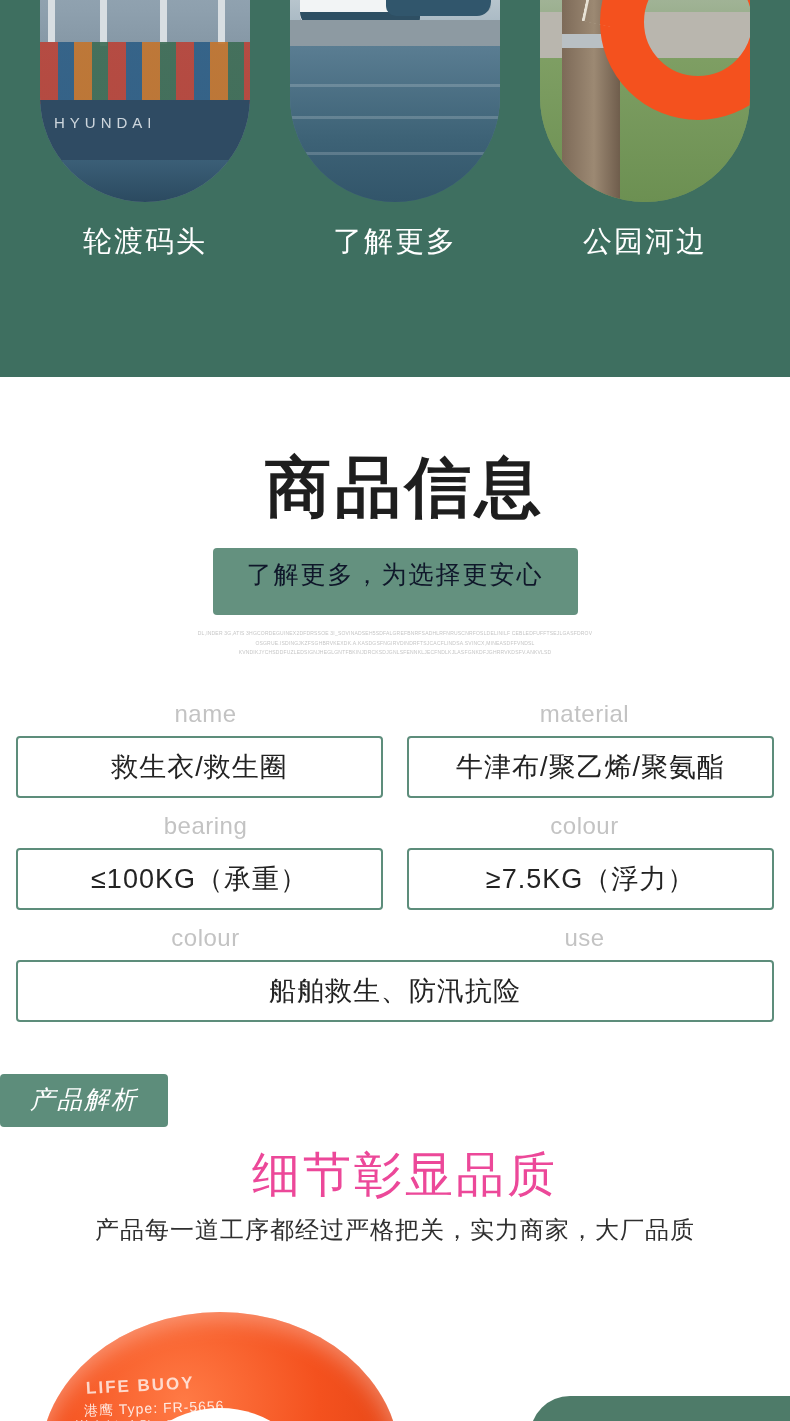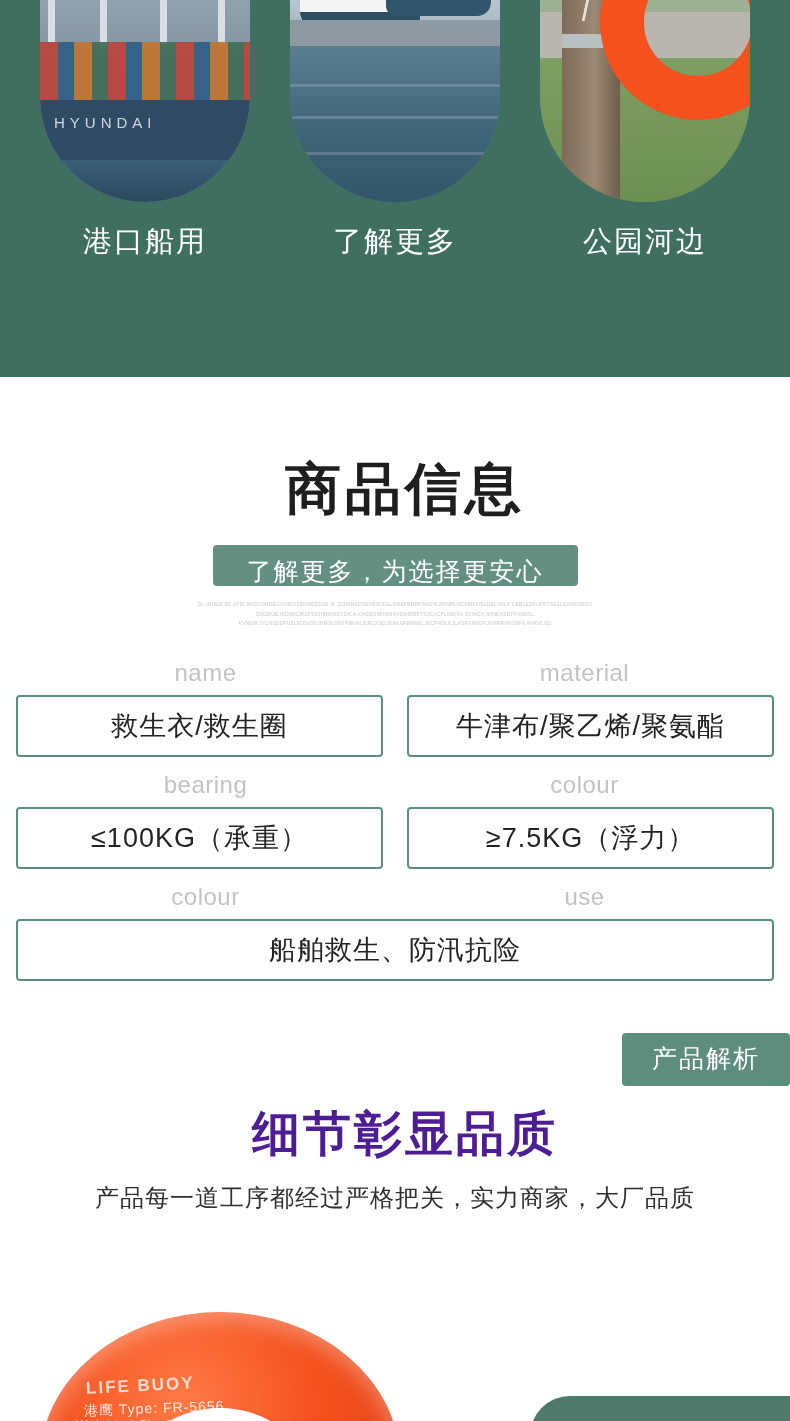--- a/index.html
+++ b/index.html
@@ -154,55 +154,55 @@
     border-radius:60px 0 0 0;
     transform:rotate(12deg);
   }
 
   
   .info-section {
     padding-top: 66px;
     text-align: center;
   }
   .info-title {
-    font-size: 56px;
+    font-size: 66px;
     font-weight: 700;
     color: #1e1e1e;
     letter-spacing: 4px;
     line-height: 1;
-    margin: 18px;
+    margin: 11px;
     padding-left: 20px;
   }
   .info-sub-wrap {
     margin-top: 28px;
     display: flex;
     justify-content: center;
   }
   .info-sub {
     background: #64917f;
-    color: #ffffff;
+    color: #0f172a;
     font-size: 25px;
     letter-spacing: 2px;
-    padding: 14px 34px 2px;
+    padding: 14px 34px 28px;
     border-radius: 4px;
     line-height: 1;
   }
   .tiny-lines {
     margin-top: 14px;
     color: #c6c6c6;
     font-size: 5px;
     line-height: 1.9;
     letter-spacing: .2px;
     padding: 0 150px;
     word-break: break-all;
   }
 
   
   .spec {
-    margin-top: 22px;
+    margin-top: 34px;
     padding: 0 16px;
     box-sizing: border-box;
   }
   .spec-row {
     display: flex;
     justify-content: space-between;
   }
   .spec-labels {
     margin-bottom: 2px;
   }
@@ -231,41 +231,41 @@
     color: #232323;
     letter-spacing: 1px;
     box-sizing: border-box;
   }
 
   
   .detail-section {
     margin-top: 52px;
     text-align: center;
   }
-  .detail-badge-wrap { display:flex; justify-content:flex-end; }
+  .detail-badge-wrap { display:flex; justify-content:flex-start;font-style:italic; }
   .detail-badge {
     background: #5d8d7b;
     color: #ffffff;
     font-size: 25px;
     letter-spacing: 2px;
     padding: 13px 30px 15px;
     border-radius: 4px;
     line-height: 1;
   }
   .detail-title {
     margin-top: 24px;
     font-size: 48px;
-    font-weight: 700;
-    color: #4c1d95;
+    font-weight: 400;
+    color: #ec4899;
     letter-spacing: 3px;
     line-height: 1;
     margin-left: 20px;
   }
   .detail-desc {
-    margin-top: 24px;
+    margin-top: 15px;
     font-size: 24px;
     color: #2f2f2f;
     letter-spacing: 1px;
   }
 
   
   .bottom-img {
     position: absolute;
     left: 0;
     top: 1300px;
@@ -342,21 +342,21 @@
         <div class="crane c1"></div>
         <div class="crane c2"></div>
         <div class="crane c3"></div>
         <div class="crane c4"></div>
 
         <div class="containers"></div>
         <div class="hull"></div>
         <div class="hullname">HYUNDAI</div>
         <div class="water"></div>
       </div>
-      <div class="scene-caption">港口船用</div>
+      <div class="scene-caption">轮渡码头</div>
     </div>
 
     <div class="scene">
       <div class="scene-photo ph2">
 
         <div class="boatA"></div>
         <div class="boatB"></div>
 
         <div class="pier"></div>
         <div class="water2"></div>

